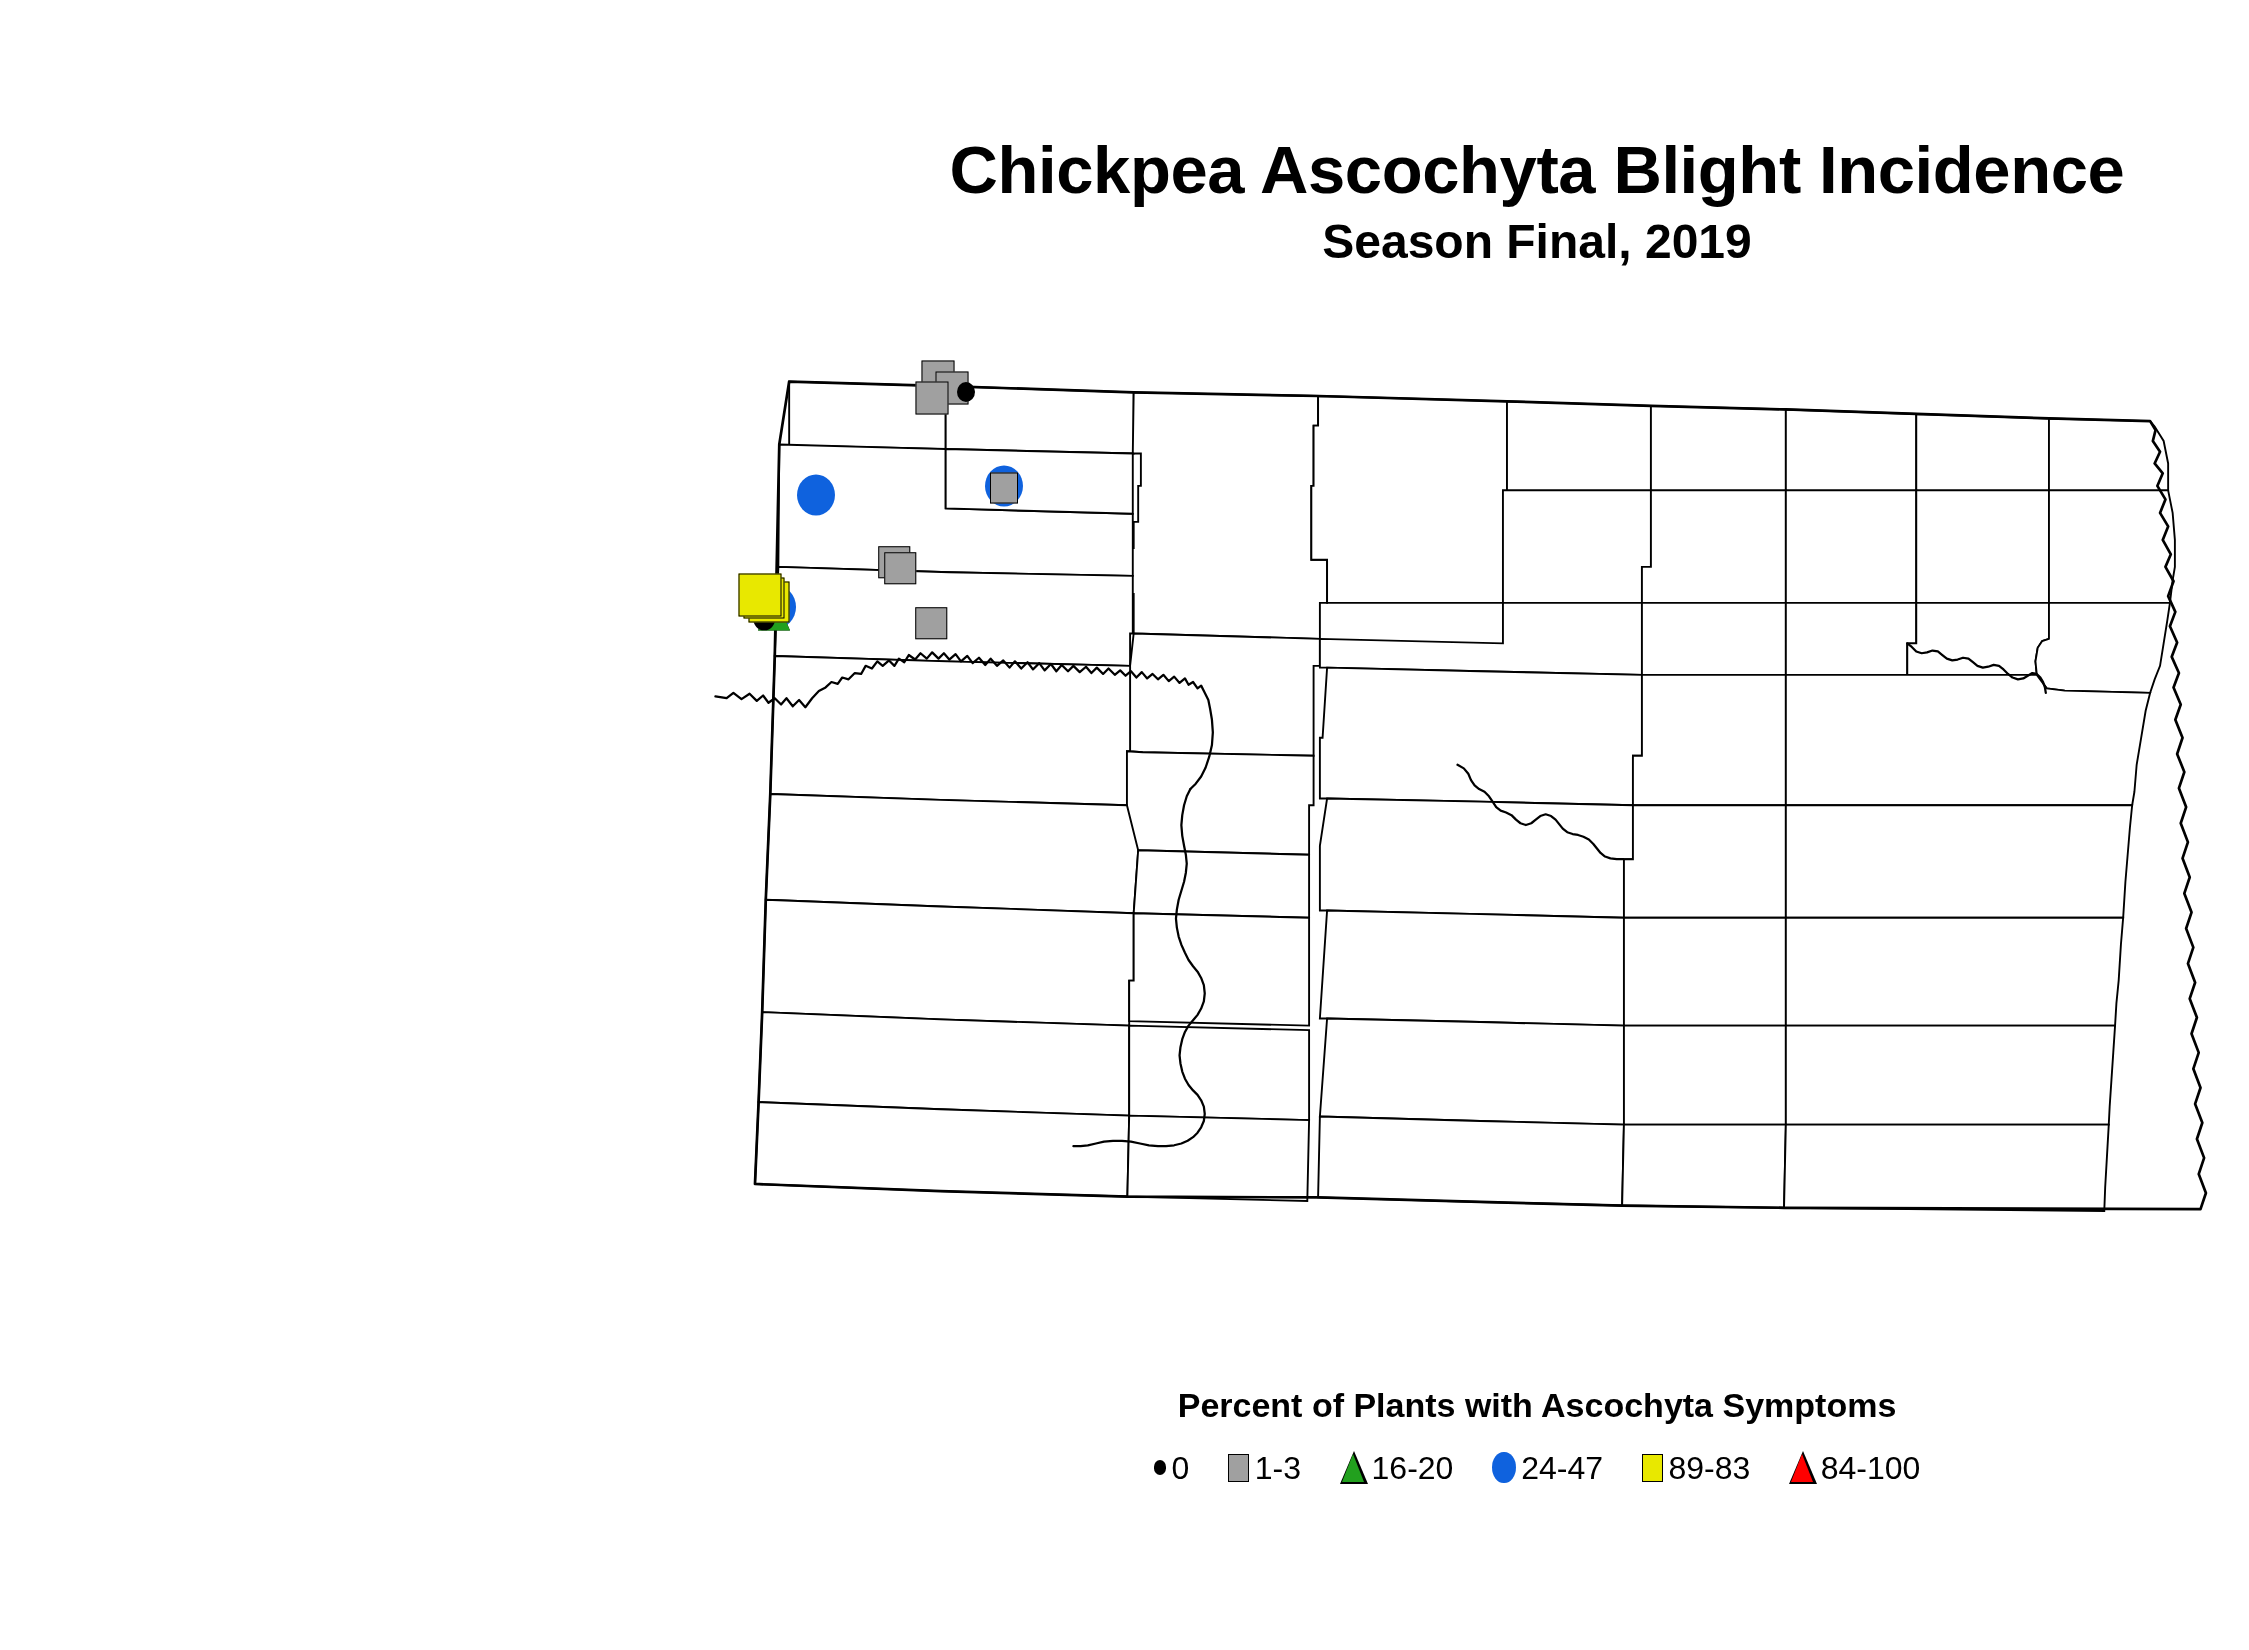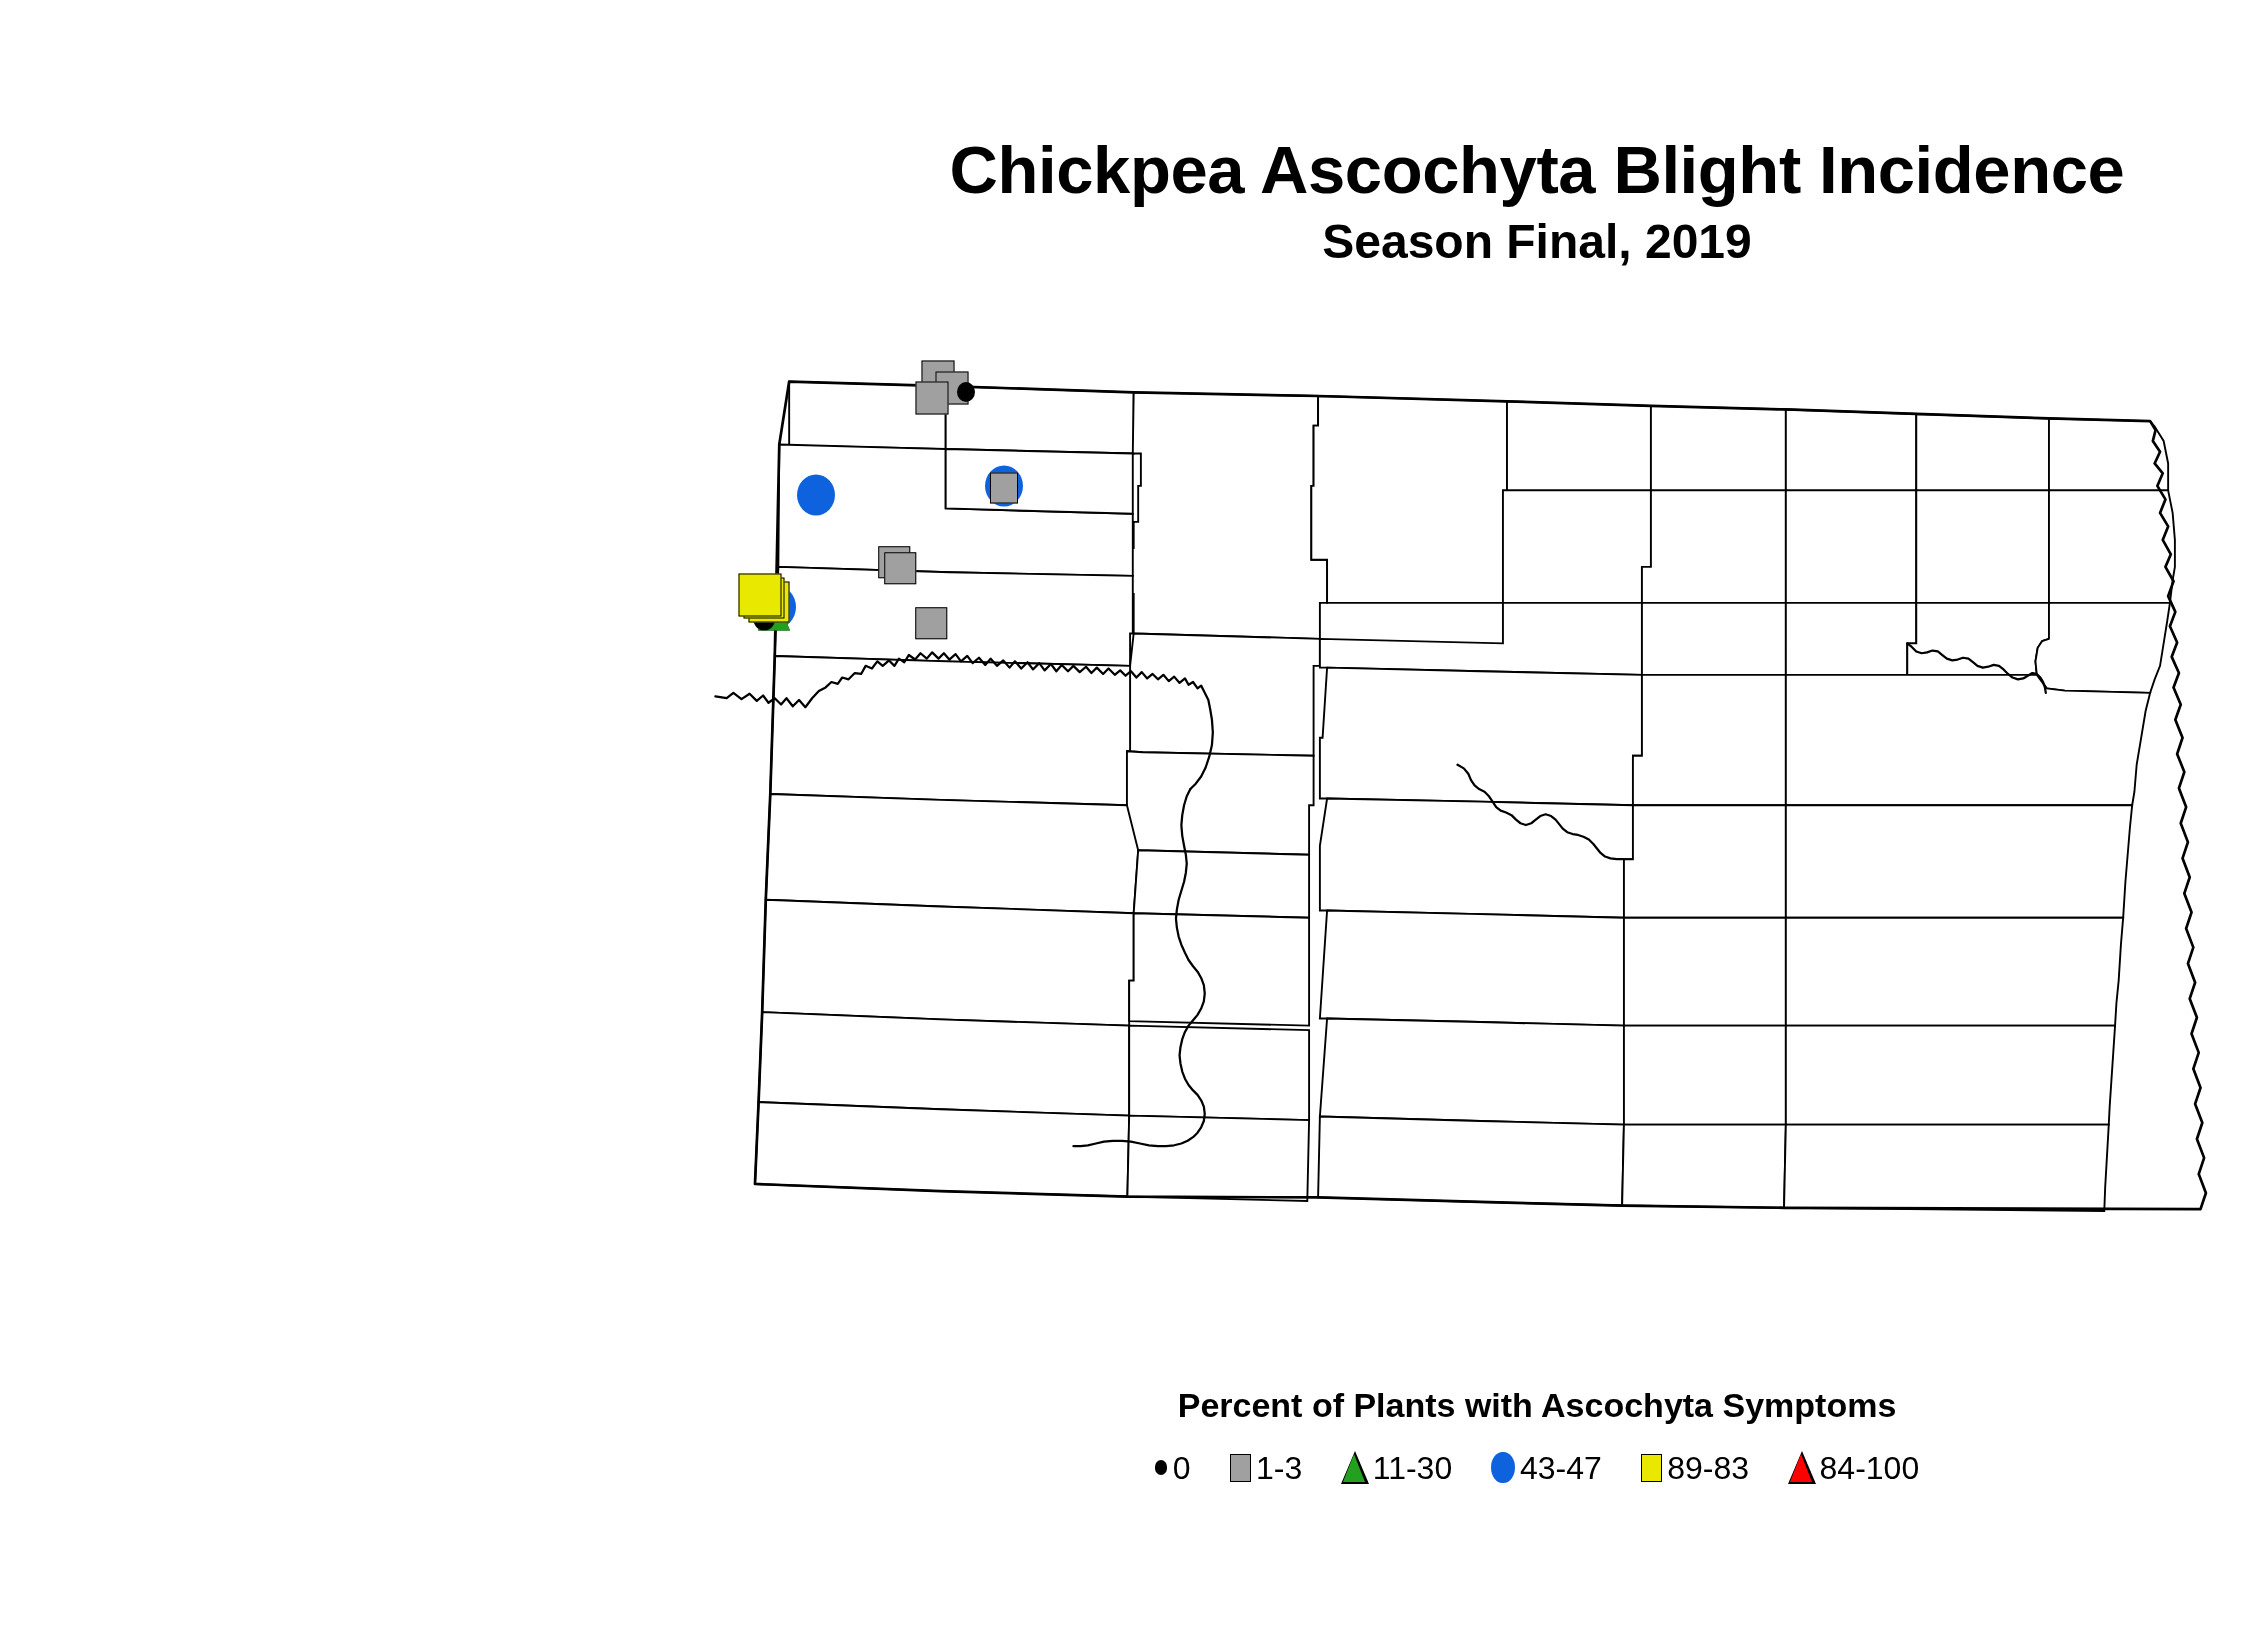--- a/index.html
+++ b/index.html
@@ -337,25 +337,25 @@
         </div>
         <div class="legend-item">
           <span class="legend-swatch sw-square" style="background: rgb(160, 160, 160);"></span>
           <span class="legend-label">1-3</span>
         </div>
         <div class="legend-item">
           <div class="sw-tri-wrap">
             <div class="sw-tri-outer"></div>
             <div class="sw-tri-inner" style="border-bottom: 28px solid rgb(34, 160, 30);"></div>
           </div>
-          <span class="legend-label">11-30</span>
+          <span class="legend-label">16-20</span>
         </div>
         <div class="legend-item">
           <span class="legend-swatch sw-circle" style="background: rgb(15, 98, 222);"></span>
-          <span class="legend-label">43-47</span>
+          <span class="legend-label">24-47</span>
         </div>
         <div class="legend-item">
           <span class="legend-swatch sw-square" style="background: rgb(232, 232, 0);"></span>
           <span class="legend-label">89-83</span>
         </div>
         <div class="legend-item">
           <div class="sw-tri-wrap">
             <div class="sw-tri-outer"></div>
             <div class="sw-tri-inner" style="border-bottom: 28px solid rgb(255, 0, 0);"></div>
           </div>

